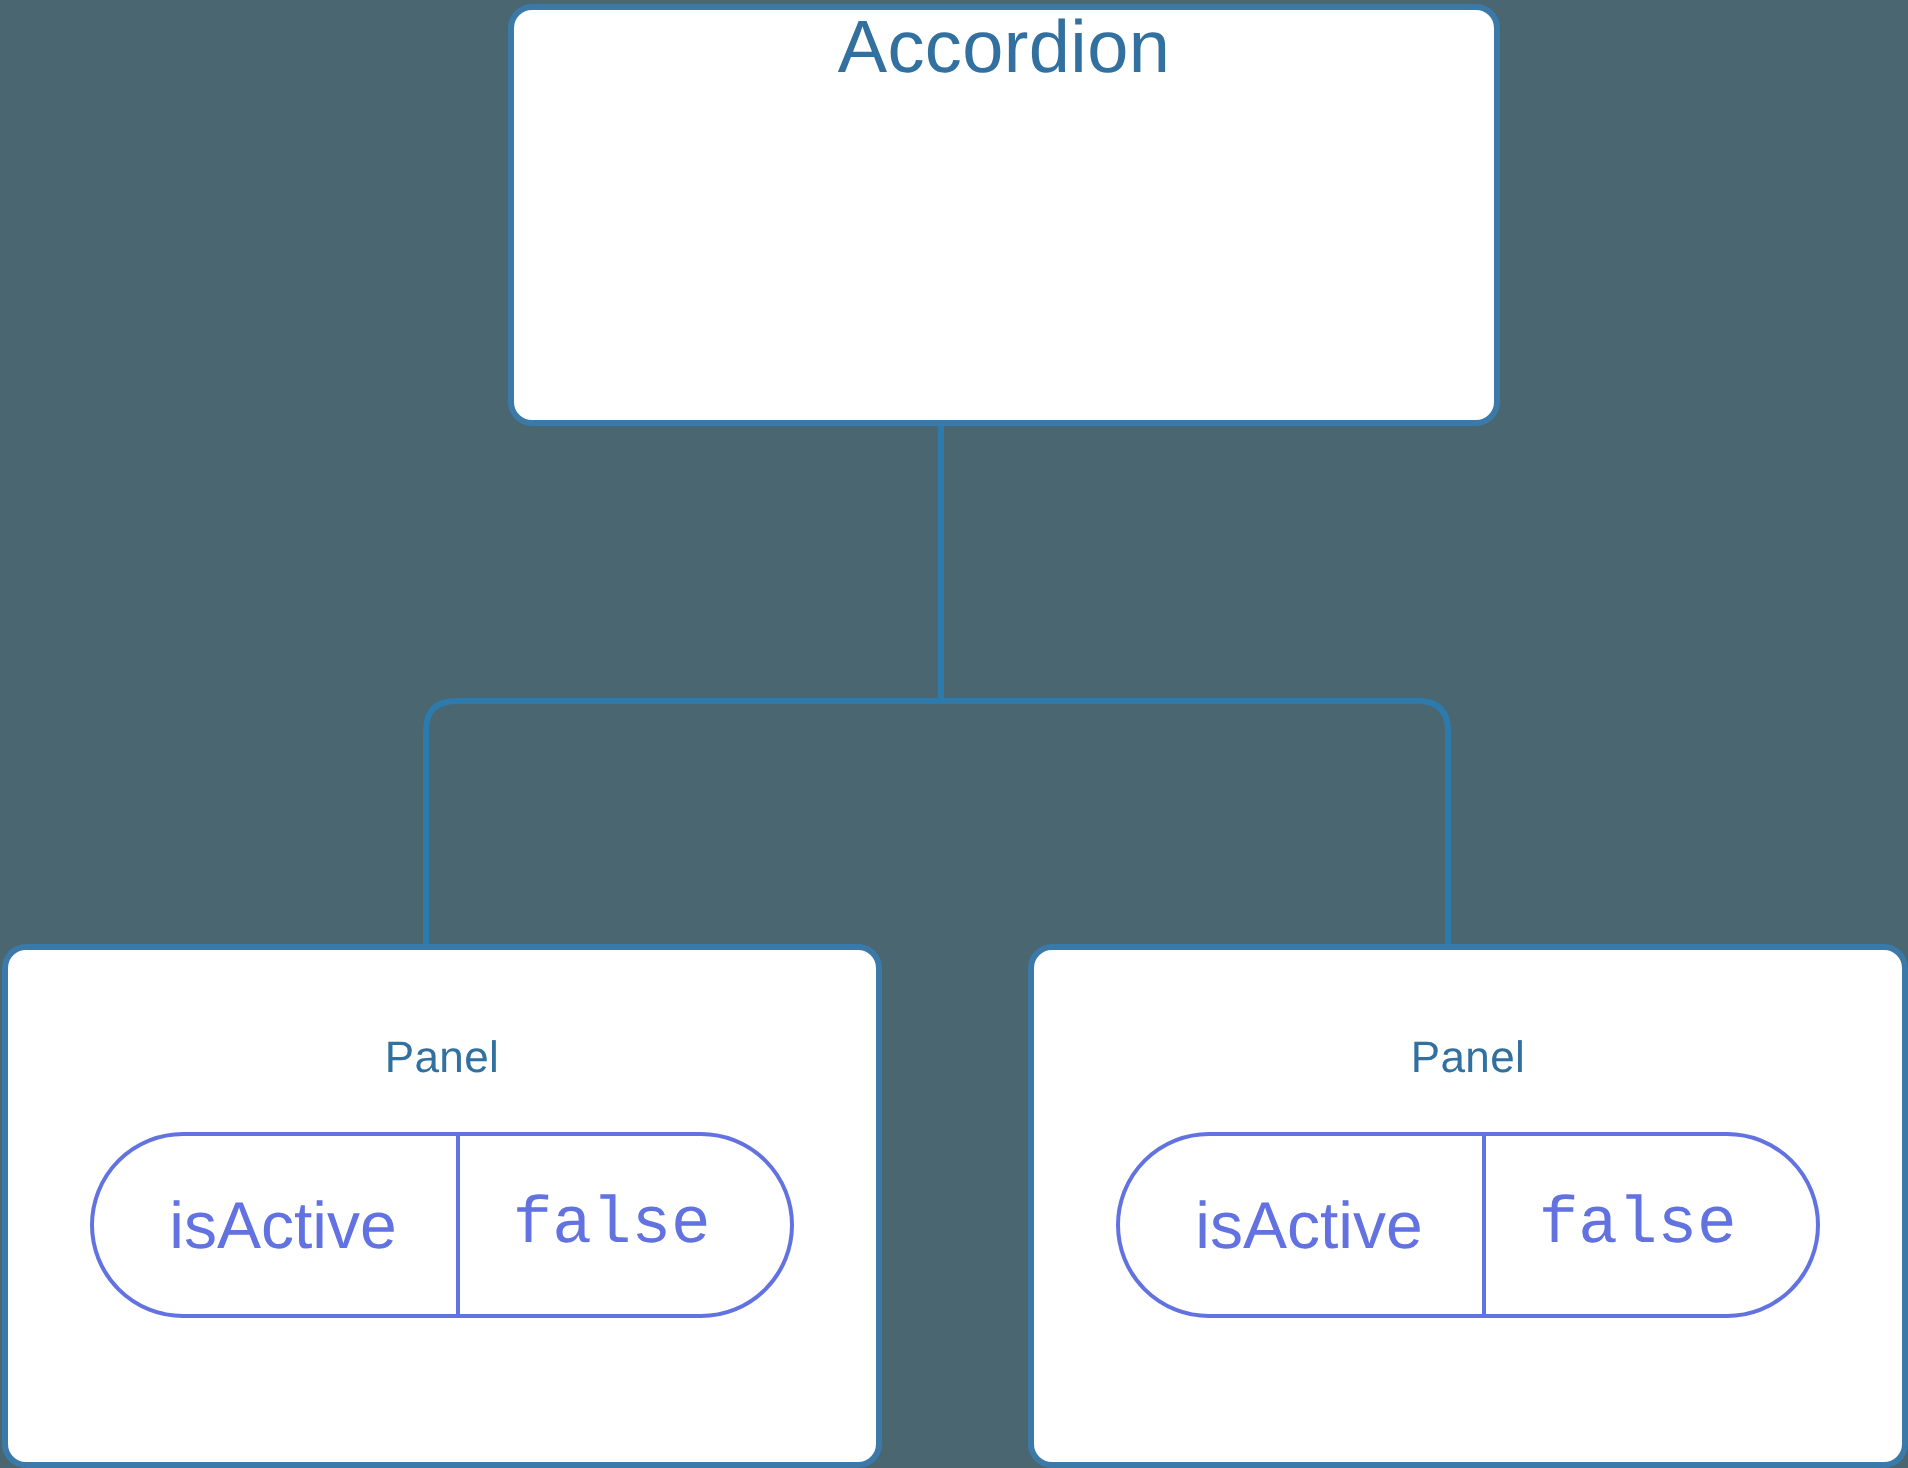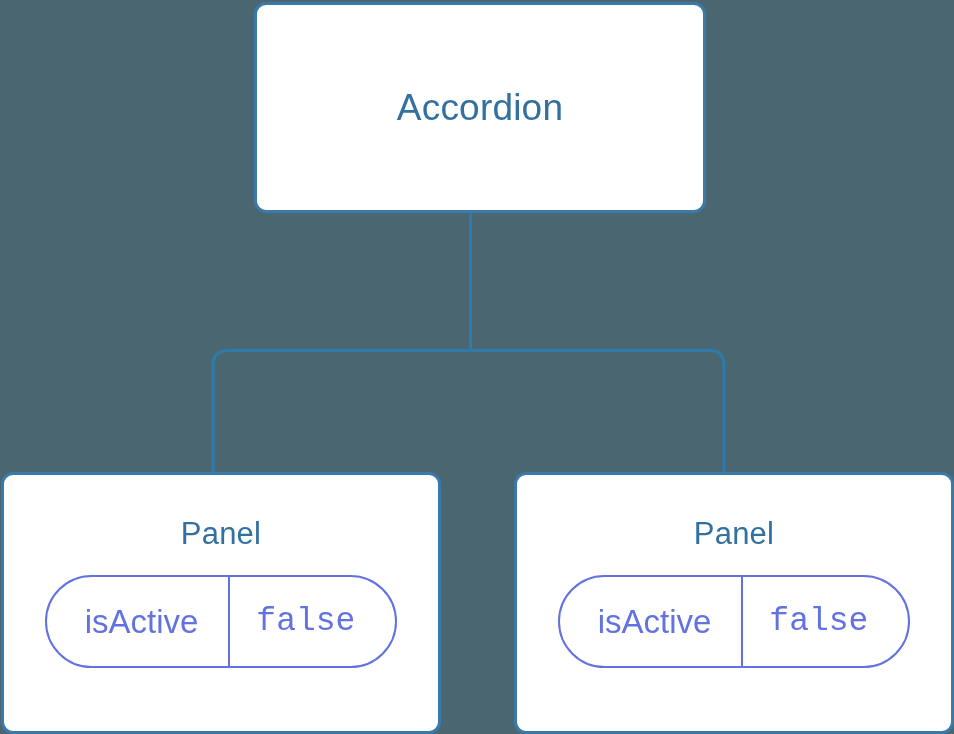--- a/index.html
+++ b/index.html
@@ -38,41 +38,40 @@
     z-index: 2;
     display: flex;
     flex-direction: column;
     align-items: center;
   }
 
   
   #node-root {
     left: 254px;
     top: 2px;
-    width: 452px;
+    width: 496px;
     height: 211px;
-    justify-content: center;
   }
   #node-root .node-title {
     font-size: 37px;
   }
 
   
   .node-child {
     top: 472px;
     width: 440px;
     height: 262px;
     border-bottom-left-radius: 12px;
     border-bottom-right-radius: 12px;
     padding-top: 43px;
   }
   #node-panel-0 { left: 1px; }
   #node-panel-1 { left: 514px; }
   .node-child .node-title {
-    font-size: 31px;
+    font-size: 22px;
   }
 
   .node-title {
     color: #31709f;
     font-weight: 400;
     letter-spacing: 0.2px;
     line-height: 1;
     white-space: nowrap;
   }
 

